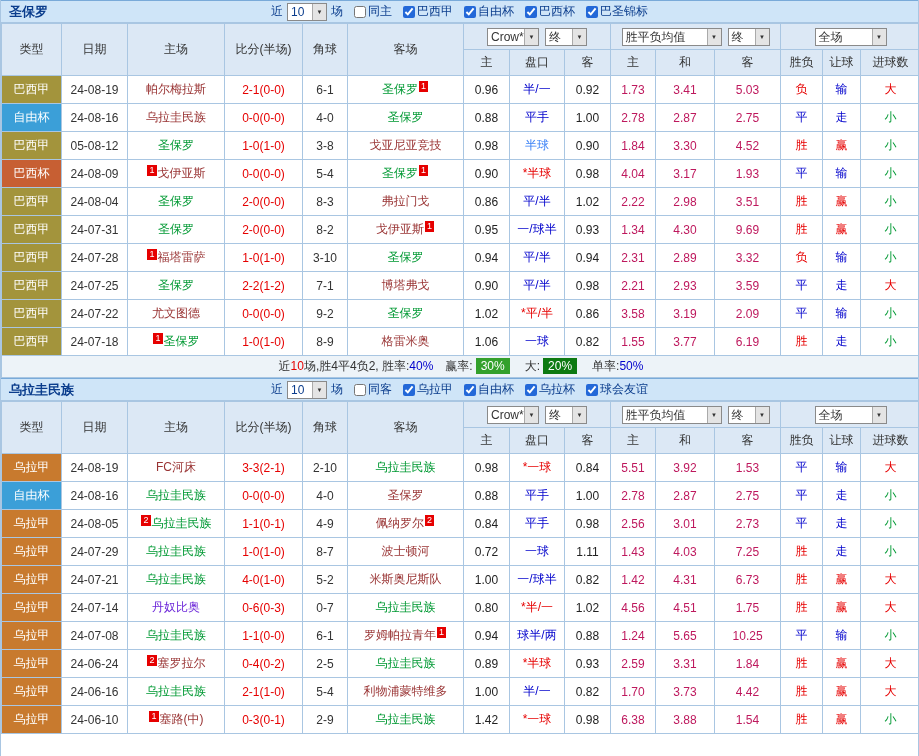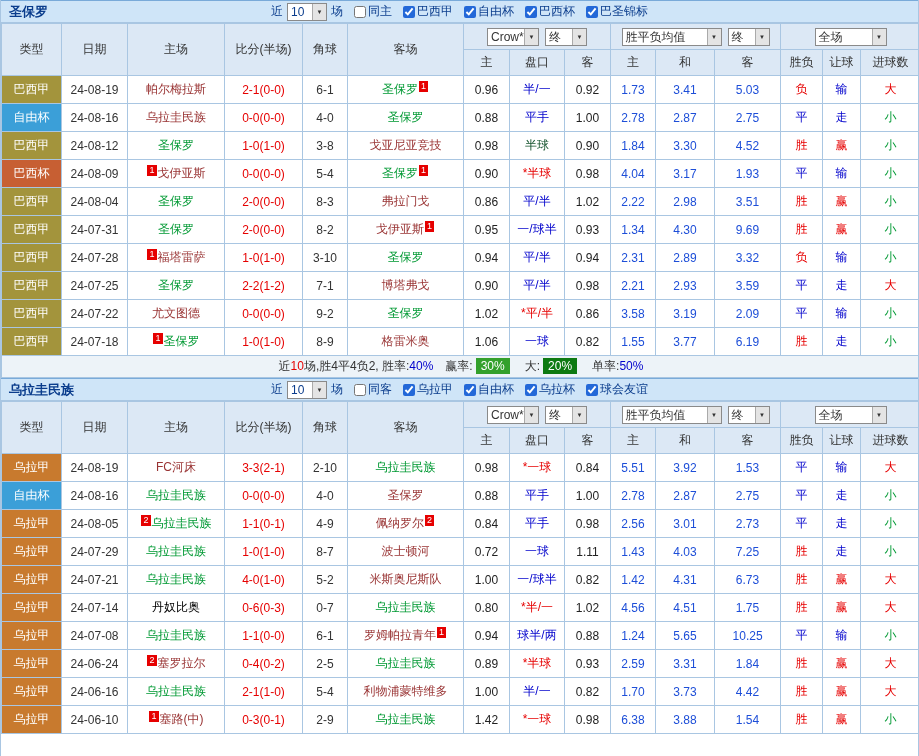--- a/index.html
+++ b/index.html
@@ -27,21 +27,21 @@
   .wcount{width:40px}
   .w64{width:52px}.w42{width:42px}.w100{width:100px}.w72{width:72px}
   .thsel{display:inline-flex;gap:6px;align-items:center}
   
   table.grid{border-collapse:collapse;width:919px;table-layout:fixed}
   .grid th,.grid td{border:1px solid #a9c6e2;text-align:center;white-space:nowrap;overflow:hidden}
   .grid thead th{background:#dce8f5;font-weight:normal;color:#333;height:26px}
   .grid tbody td{height:28px}
   td.lg{color:#fff}
   td.sc{color:#e60000}
-  td.mn{color:#1d4ed8}
+  td.mn{color:#be185d}
   td.od{color:#222}
   td.dt,td.cn{color:#333}
   .tm{cursor:pointer}
   .rc{display:inline-block;background:#e60000;color:#fff;font-size:9px;line-height:11px;padding:0 2px;position:relative;top:-4px;margin:0 1px}
   
   td.sum{height:22px;background:#edf3f8;color:#333}
   .red{color:#e60000}
   .blue{color:#0000cc}
   .gap{margin-left:12px}
   .badge{display:inline-block;color:#fff;padding:0 5px;margin:0 3px;line-height:16px}
@@ -187,27 +187,27 @@
           <td class="od">1.00</td>
           <td class="mn">2.78</td>
           <td class="mn">2.87</td>
           <td class="mn">2.75</td>
           <td style="color:#0000cc">平</td>
           <td style="color:#0000cc">走</td>
           <td style="color:#009933">小</td>
         </tr>
         <tr>
           <td class="lg" style="background:#a3943c">巴西甲</td>
-          <td class="dt">24-08-12</td>
+          <td class="dt">05-08-12</td>
           <td><span class="tm" style="color:#009933">圣保罗</span></td>
           <td class="sc">1-0(1-0)</td>
           <td class="cn">3-8</td>
           <td><span class="tm" style="color:#993333">戈亚尼亚竞技</span></td>
           <td class="od">0.98</td>
-          <td style="color:#14532d">半球</td>
+          <td style="color:#3b82f6">半球</td>
           <td class="od">0.90</td>
           <td class="mn">1.84</td>
           <td class="mn">3.30</td>
           <td class="mn">4.52</td>
           <td style="color:#e60000">胜</td>
           <td style="color:#e60000">赢</td>
           <td style="color:#009933">小</td>
         </tr>
         <tr>
           <td class="lg" style="background:#c75f33">巴西杯</td>
@@ -521,21 +521,21 @@
           <td class="mn">1.42</td>
           <td class="mn">4.31</td>
           <td class="mn">6.73</td>
           <td style="color:#e60000">胜</td>
           <td style="color:#e60000">赢</td>
           <td style="color:#e60000">大</td>
         </tr>
         <tr>
           <td class="lg" style="background:#c87a2e">乌拉甲</td>
           <td class="dt">24-07-14</td>
-          <td><span class="tm" style="color:#000000">丹奴比奥</span></td>
+          <td><span class="tm" style="color:#6d28d9">丹奴比奥</span></td>
           <td class="sc">0-6(0-3)</td>
           <td class="cn">0-7</td>
           <td><span class="tm" style="color:#009933">乌拉圭民族</span></td>
           <td class="od">0.80</td>
           <td style="color:#e60000">*半/一</td>
           <td class="od">1.02</td>
           <td class="mn">4.56</td>
           <td class="mn">4.51</td>
           <td class="mn">1.75</td>
           <td style="color:#e60000">胜</td>

